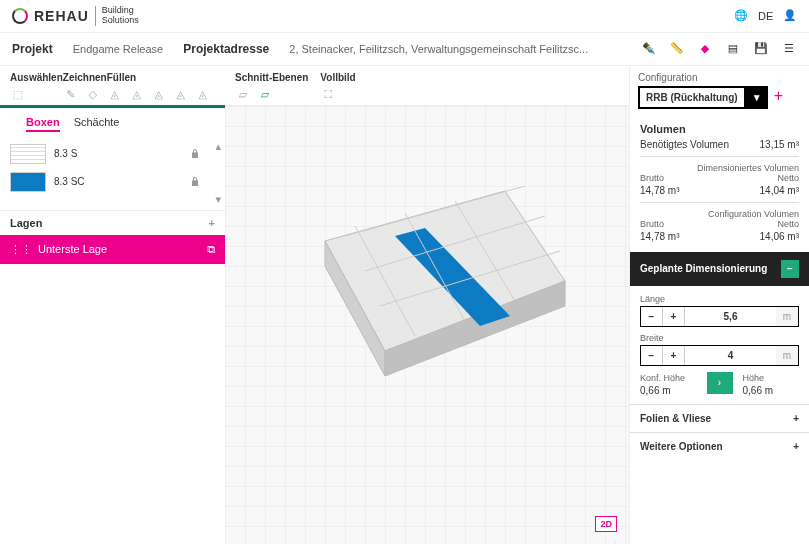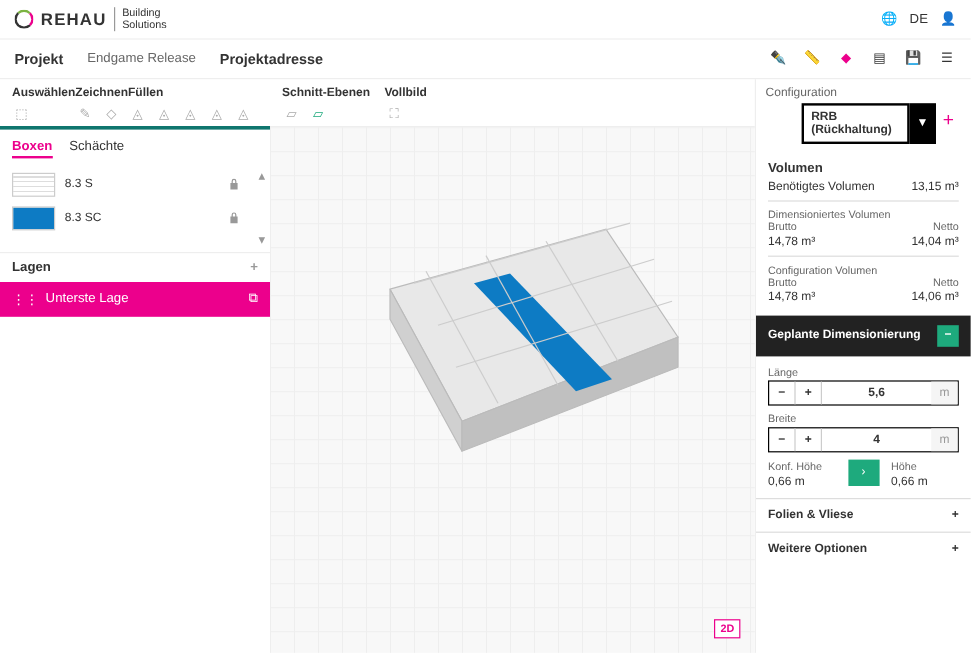--- a/index.html
+++ b/index.html
@@ -20,49 +20,49 @@
 .layers-ico{color:#ec008c;}
 .main{display:flex;height:calc(100% - 70px);}
 .left{width:225px;display:flex;flex-direction:column;}
 .toolsrow{display:flex;padding:6px 10px 2px;border-bottom:3px solid #0f766e;}
 .toolgrp{display:flex;flex-direction:column;gap:4px;}
 .toolgrp .gt{font-weight:bold;font-size:10px;}
 .toolgrp .icons{display:flex;gap:6px;}
 .tool-ico{width:16px;height:16px;color:#aaa;cursor:pointer;display:flex;align-items:center;justify-content:center;}
 .tabs{display:flex;gap:14px;padding:8px 10px 4px;}
 .tab{font-size:11px;cursor:pointer;}
-.tab.active{color:#ec008c;font-weight:bold;border-bottom:2px solid #ec008c;padding-bottom:2px;}
+.tab.active{color:#ec008c;font-weight:bold;border-bottom:2px solid #ec008c;padding-bottom:2px;margin-left:16px;}
 .boxlist{padding:4px 4px;overflow-y:auto;}
 .boxitem{display:flex;align-items:center;gap:8px;padding:4px 6px;cursor:pointer;}
 .boxthumb{width:36px;height:20px;border:1px solid #ccc;background:repeating-linear-gradient(0deg,#fff,#fff 3px,#ddd 3px,#ddd 4px);}
 .boxthumb.blue{background:linear-gradient(#0d7bc4,#0d7bc4);}
 .boxitem .bl{font-size:10px;}
 .scroll-ind{display:flex;flex-direction:column;align-items:center;gap:40px;padding:4px;color:#999;}
 .boxwrap{display:flex;}
 .boxlist{flex:1;}
 .section-hdr{display:flex;justify-content:space-between;align-items:center;padding:6px 10px;font-weight:bold;font-size:11px;border-top:1px solid #eee;}
 .layer-item{background:#ec008c;color:#fff;padding:8px 10px;display:flex;justify-content:space-between;align-items:center;font-size:11px;cursor:pointer;}
 .center{flex:1;display:flex;flex-direction:column;position:relative;}
 .center-tools{display:flex;padding:6px 10px 2px;gap:12px;border-bottom:1px solid #eee;}
 .canvas{flex:1;background:#f8f8f8;background-image:linear-gradient(#eee 1px,transparent 1px),linear-gradient(90deg,#eee 1px,transparent 1px);background-size:20px 20px;position:relative;overflow:hidden;}
 .block3d{position:absolute;left:60px;top:55px;width:300px;height:260px;}
 .block3d svg{width:100%;height:100%;}
 .badge2d{position:absolute;right:12px;bottom:12px;border:1px solid #ec008c;color:#ec008c;font-size:9px;font-weight:bold;padding:2px 4px;background:#fff;cursor:pointer;}
 .right{width:180px;border-left:1px solid #eee;display:flex;flex-direction:column;font-size:10px;}
 .right-top{padding:6px 8px;}
 .cfg-lbl{font-size:10px;color:#666;}
 .cfg-sel{display:flex;margin-top:3px;}
-.cfg-sel .txt{flex:1;border:2px solid #000;padding:4px 6px;font-weight:bold;font-size:10px;margin-left:30px;}
+.cfg-sel .txt{flex:1;border:2px solid #000;padding:4px 6px;font-weight:bold;font-size:10px;}
 .cfg-sel .dd{width:22px;background:#000;color:#fff;display:flex;align-items:center;justify-content:center;cursor:pointer;}
 .plus-pink{color:#ec008c;font-size:16px;padding:0 6px;cursor:pointer;}
 .cfg-row{display:flex;align-items:center;}
 .vol-sec{padding:8px 10px;}
 .vol-title{font-weight:bold;font-size:11px;margin-bottom:4px;}
 .vol-line{display:flex;justify-content:space-between;margin-bottom:2px;font-size:10px;}
-.vol-sub{color:#666;font-size:9px;}
+.vol-sub{color:#666;font-size:9px;text-align:right;}
 .divline{border-top:1px solid #ddd;margin:6px 0;}
 .dark-hdr{background:#222;color:#fff;padding:8px 10px;display:flex;justify-content:space-between;align-items:center;font-size:10px;font-weight:bold;}
 .dark-hdr .minus{background:#1eaa7d;width:18px;height:18px;display:flex;align-items:center;justify-content:center;cursor:pointer;}
 .dim-sec{padding:8px 10px;}
 .dim-lbl{font-size:9px;color:#666;margin-bottom:2px;}
 .dim-input{display:flex;border:1px solid #000;margin-bottom:6px;}
 .dim-input .btn{width:22px;text-align:center;padding:4px 0;cursor:pointer;font-weight:bold;border-right:1px solid #ccc;}
 .dim-input .btn:last-of-type{border-right:1px solid #ccc;}
 .dim-input .val{flex:1;text-align:center;padding:4px 0;font-weight:bold;}
 .dim-input .unit{width:22px;text-align:center;padding:4px 0;color:#999;background:#f5f5f5;}
@@ -86,20 +86,21 @@
     <span>🌐</span>
     <span>DE</span>
     <span>👤</span>
   </div>
 </div>
 
 <div class="subheader">
   <span class="lbl">Projekt</span>
   <span class="val">Endgame Release</span>
   <span class="lbl">Projektadresse</span>
+  <span class="val">2, Steinacker, Feilitzsch, Verwaltungsgemeinschaft Feilitzsc...</span>
   <span class="sp"></span>
   <div class="toolbar-right">
     <span class="ico">✒️</span>
     <span class="ico">📏</span>
     <span class="ico layers-ico">◆</span>
     <span class="ico">▤</span>
     <span class="ico">💾</span>
     <span class="ico">☰</span>
   </div>
 </div>

